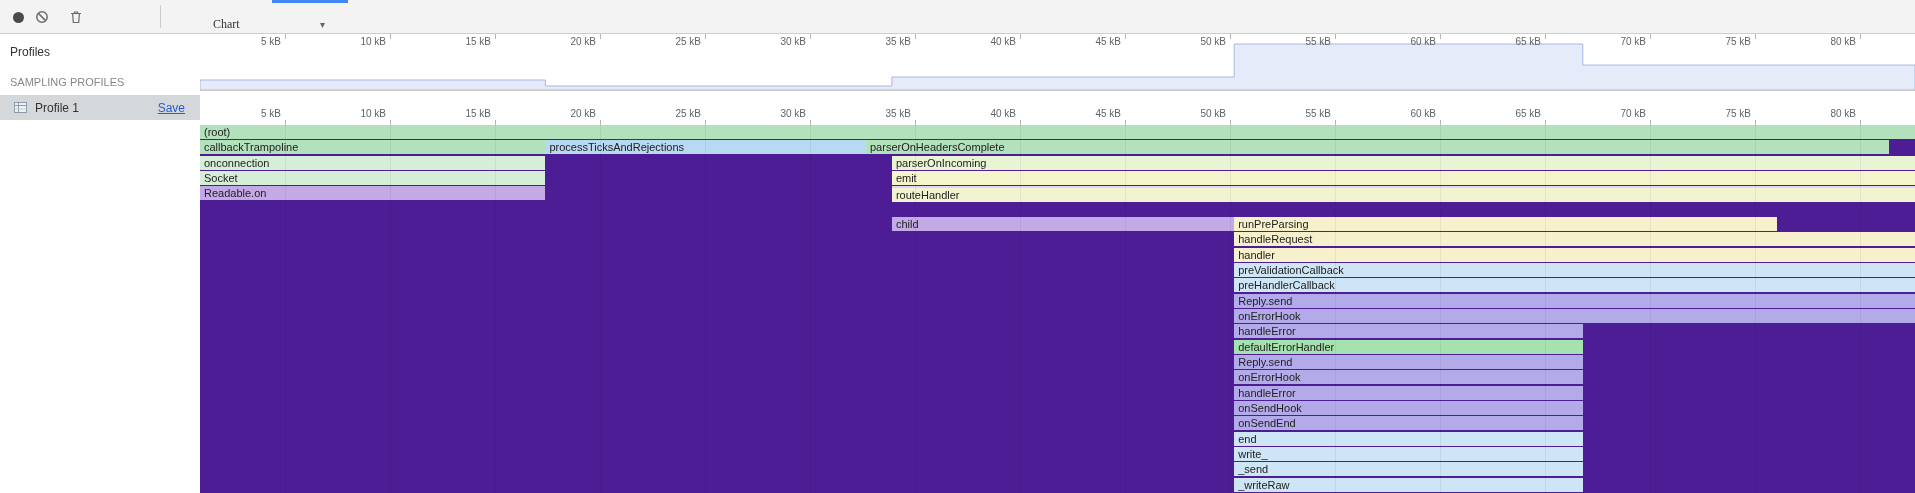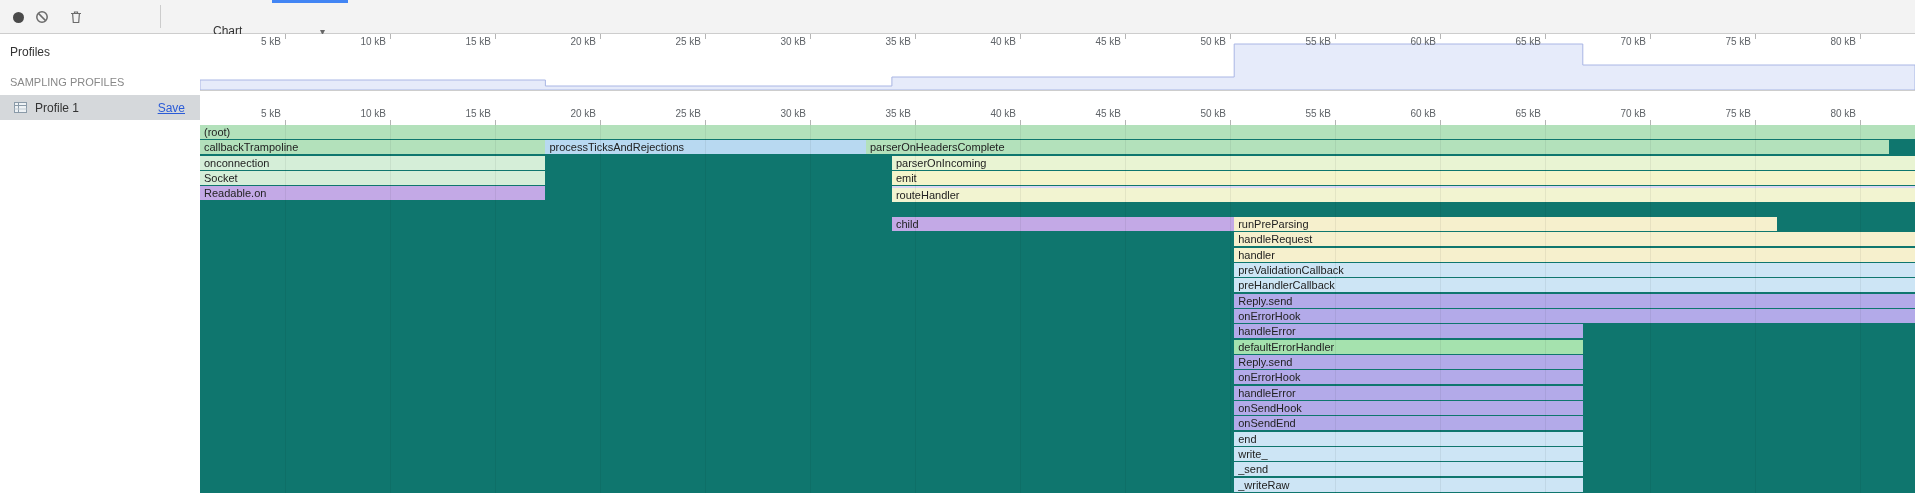--- a/index.html
+++ b/index.html
@@ -6,37 +6,37 @@
   html,body { background:#fff; }
   body { font-family:"Liberation Sans", sans-serif; }
   .app { position:relative; width:1915px; height:493px; background:#fff; overflow:hidden; color:#333; font-size:12px; }
 
   
   .toolbar { position:absolute; top:0; left:0; right:0; height:34px; background:#f3f3f3; border-bottom:1px solid #cdcdcd; }
   .tab-indicator { position:absolute; top:0; left:272px; width:76px; height:3px; background:#4285f4; }
   .tb-btn { position:absolute; top:7px; width:20px; height:20px; display:flex; align-items:center; justify-content:center; background:none; border:none; cursor:pointer; }
   .rec-dot { width:11px; height:11px; border-radius:50%; background:#4a4a4a; display:block; }
   .tb-divider { position:absolute; left:160px; top:5px; bottom:5px; width:1px; background:#ccc; }
-  .select { position:absolute; left:205px; top:19px; width:128px; height:24px; display:flex; align-items:center; justify-content:space-between; padding:0 8px; color:#333; cursor:pointer; }
+  .select { position:absolute; left:205px; top:12px; width:128px; height:24px; display:flex; align-items:center; justify-content:space-between; padding:0 8px; color:#333; cursor:pointer;font-family:Liberation Serif, serif; }
   .select .arrow { color:#666; font-size:10px; }
 
   
   .sidebar { position:absolute; top:34px; left:0; width:220px; bottom:0; background:#fff; border-right:1px solid #cdcdcd; }
   .sb-title { padding:11px 10px 4px 10px; font-size:12px; color:#333; }
   .sb-section { padding:13px 10px 7px 10px; font-size:11px; color:#888; }
   .profile-item { height:25px; display:flex; align-items:center; padding:0 34px 0 13px; background:#d5d8db; cursor:pointer; }
   .p-icon { display:flex; width:16px; }
   .p-name { margin-left:6px; flex:1; color:#333; }
   .p-save { color:#2a5bd7; text-decoration:underline; font-size:12px; }
 
   
   .main { position:absolute; left:200px; top:34px; right:0; bottom:0; background:#fff; }
   .overview { position:absolute; top:0; left:0; right:0; height:57px; border-bottom:1px solid #cdcdcd; background:#fff; }
   .ruler2 { position:absolute; top:58px; left:0; right:0; height:33px; background:#fff; }
-  .flame { position:absolute; top:91px; left:0; right:0; bottom:0; background:#0f766e; overflow:hidden; }
+  .flame { position:absolute; top:91px; left:0; right:0; bottom:0; background:#4c1d95; overflow:hidden; }
 
   .tick-label { position:absolute; width:52px; text-align:right; font-size:10px; color:#5f6368; z-index:2; pointer-events:none; }
   .overview .tick-label { top:2px; }
   .ruler2 .tick-label { bottom:6px; }
   .tick-mark { position:absolute; width:1px; background:#b5b5b5; z-index:2; pointer-events:none; }
   .overview .tick-mark { top:0; height:5px; }
   .ruler2 .tick-mark { bottom:0; height:5px; }
   .ov-svg { position:absolute; left:0; bottom:0; z-index:0; }
 
   .gridline { position:absolute; top:0; bottom:0; width:1px; background:rgba(0,0,0,0.06); z-index:3; pointer-events:none; }

